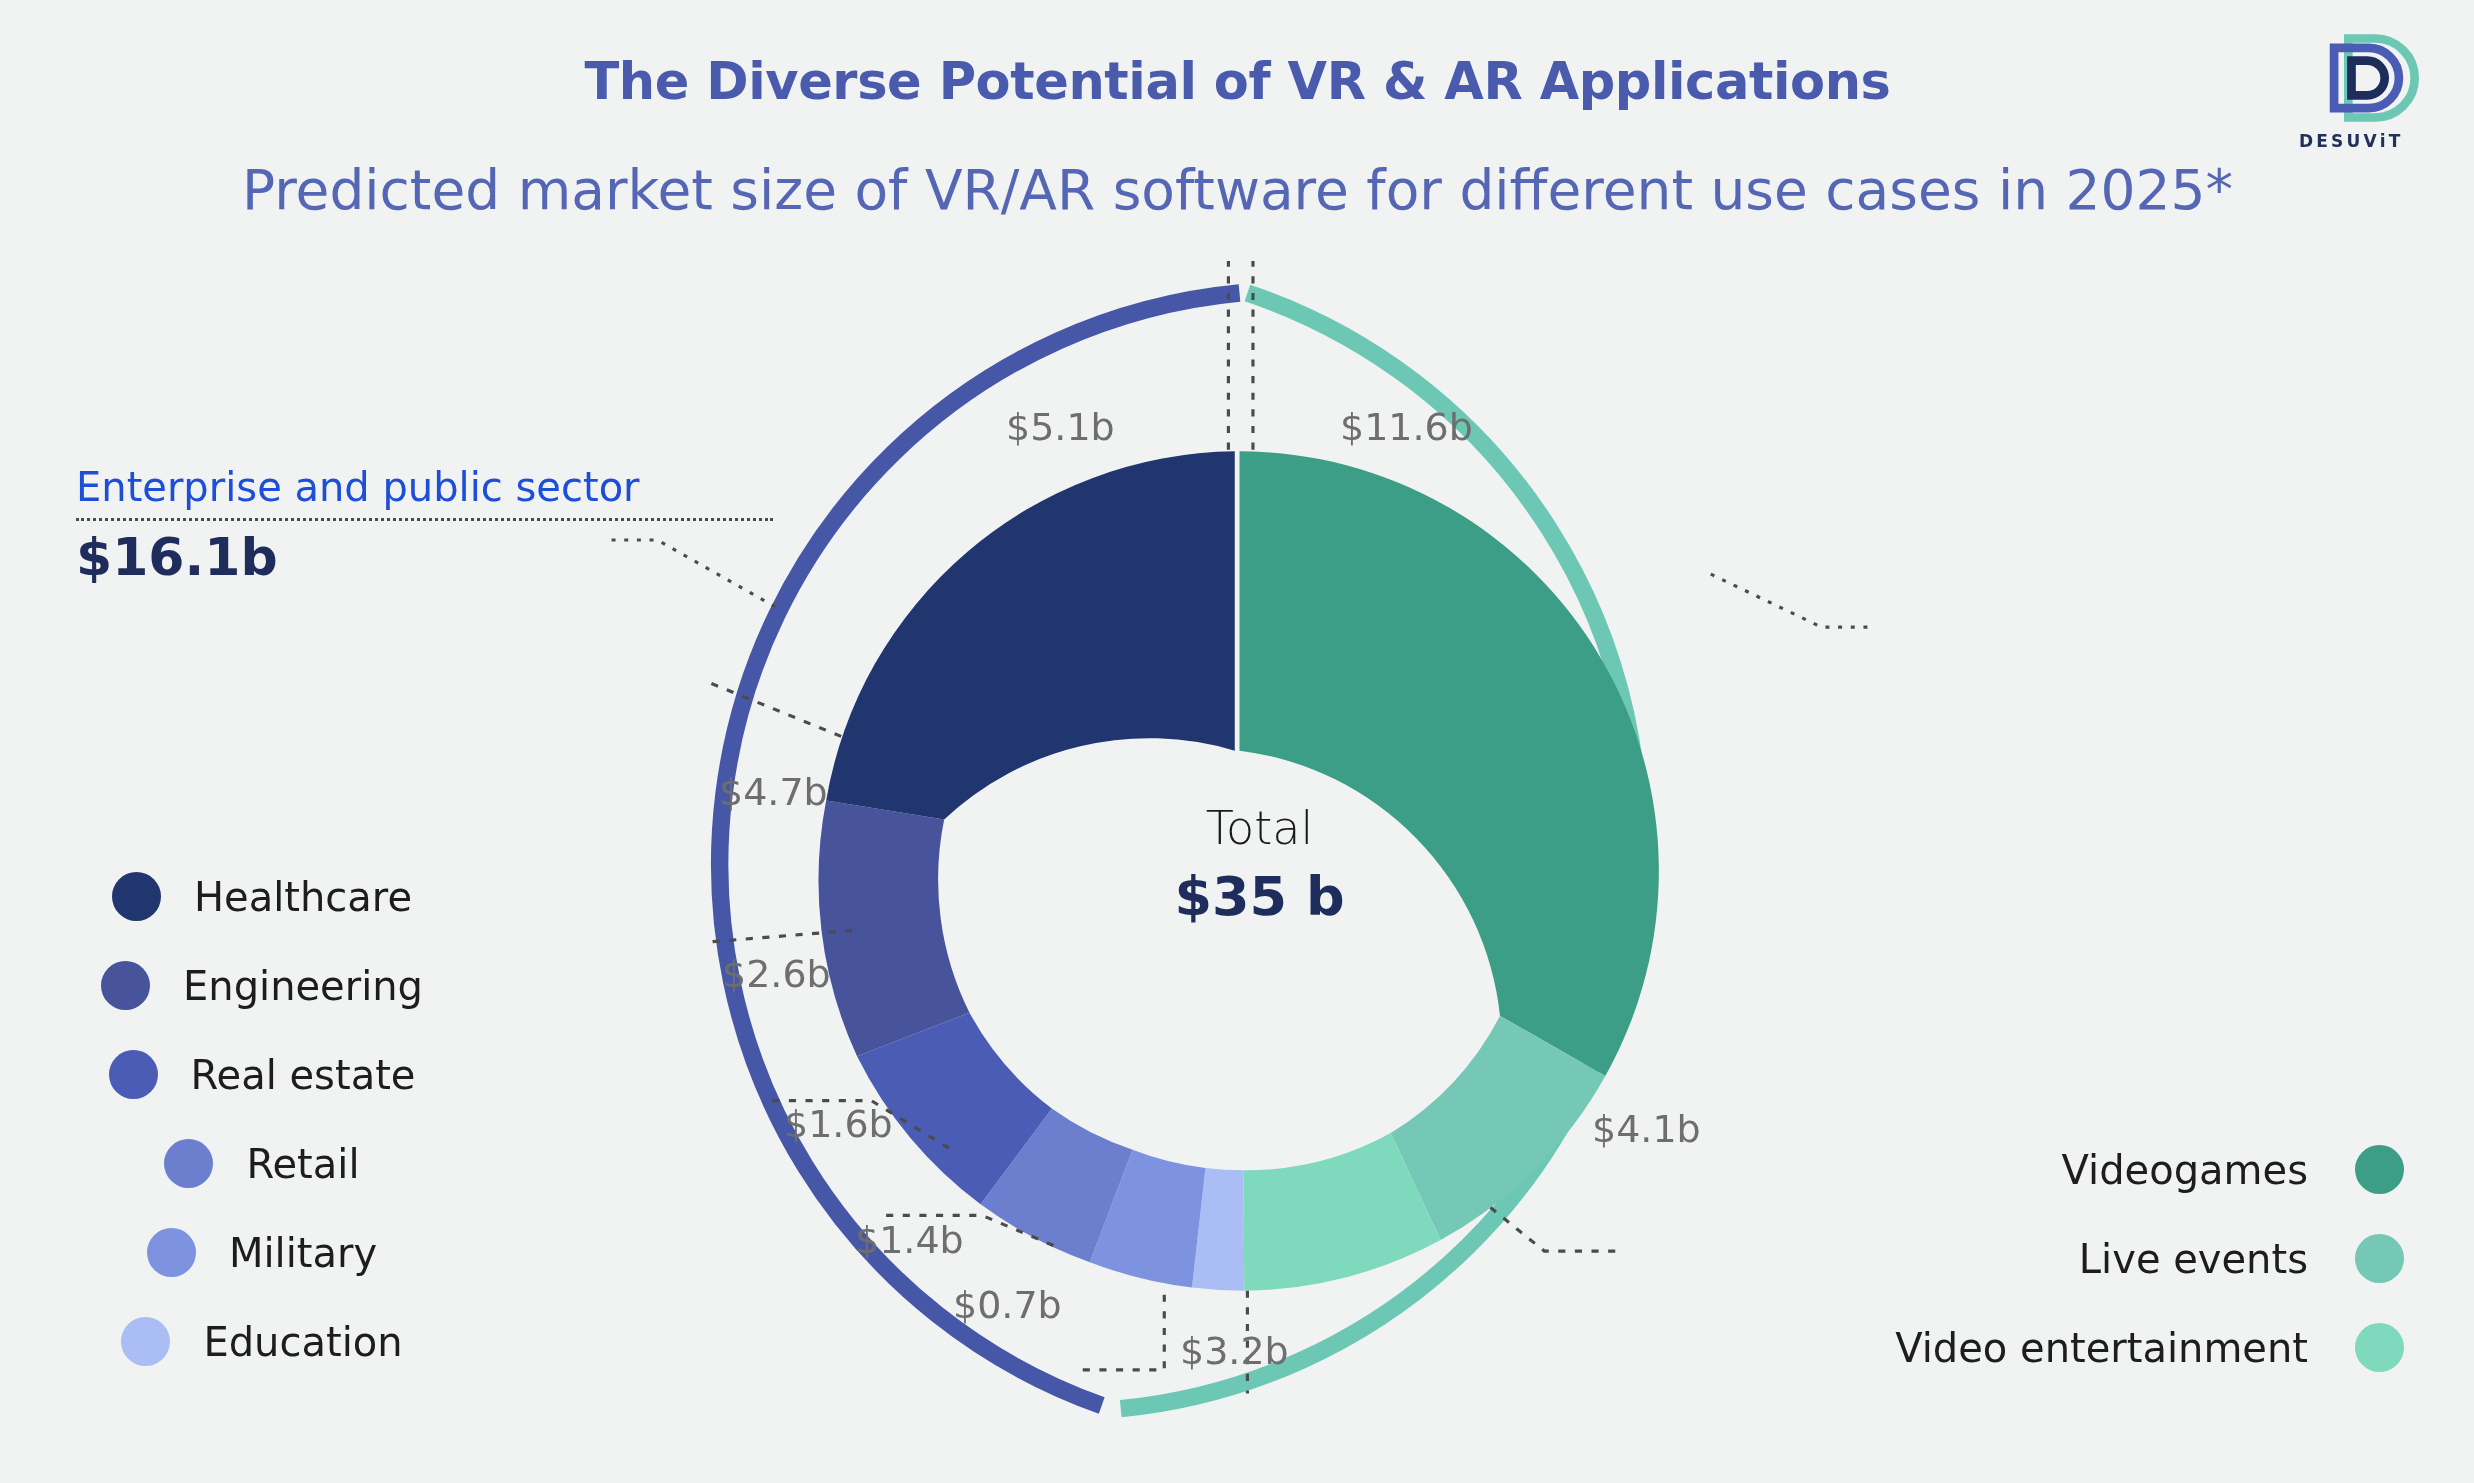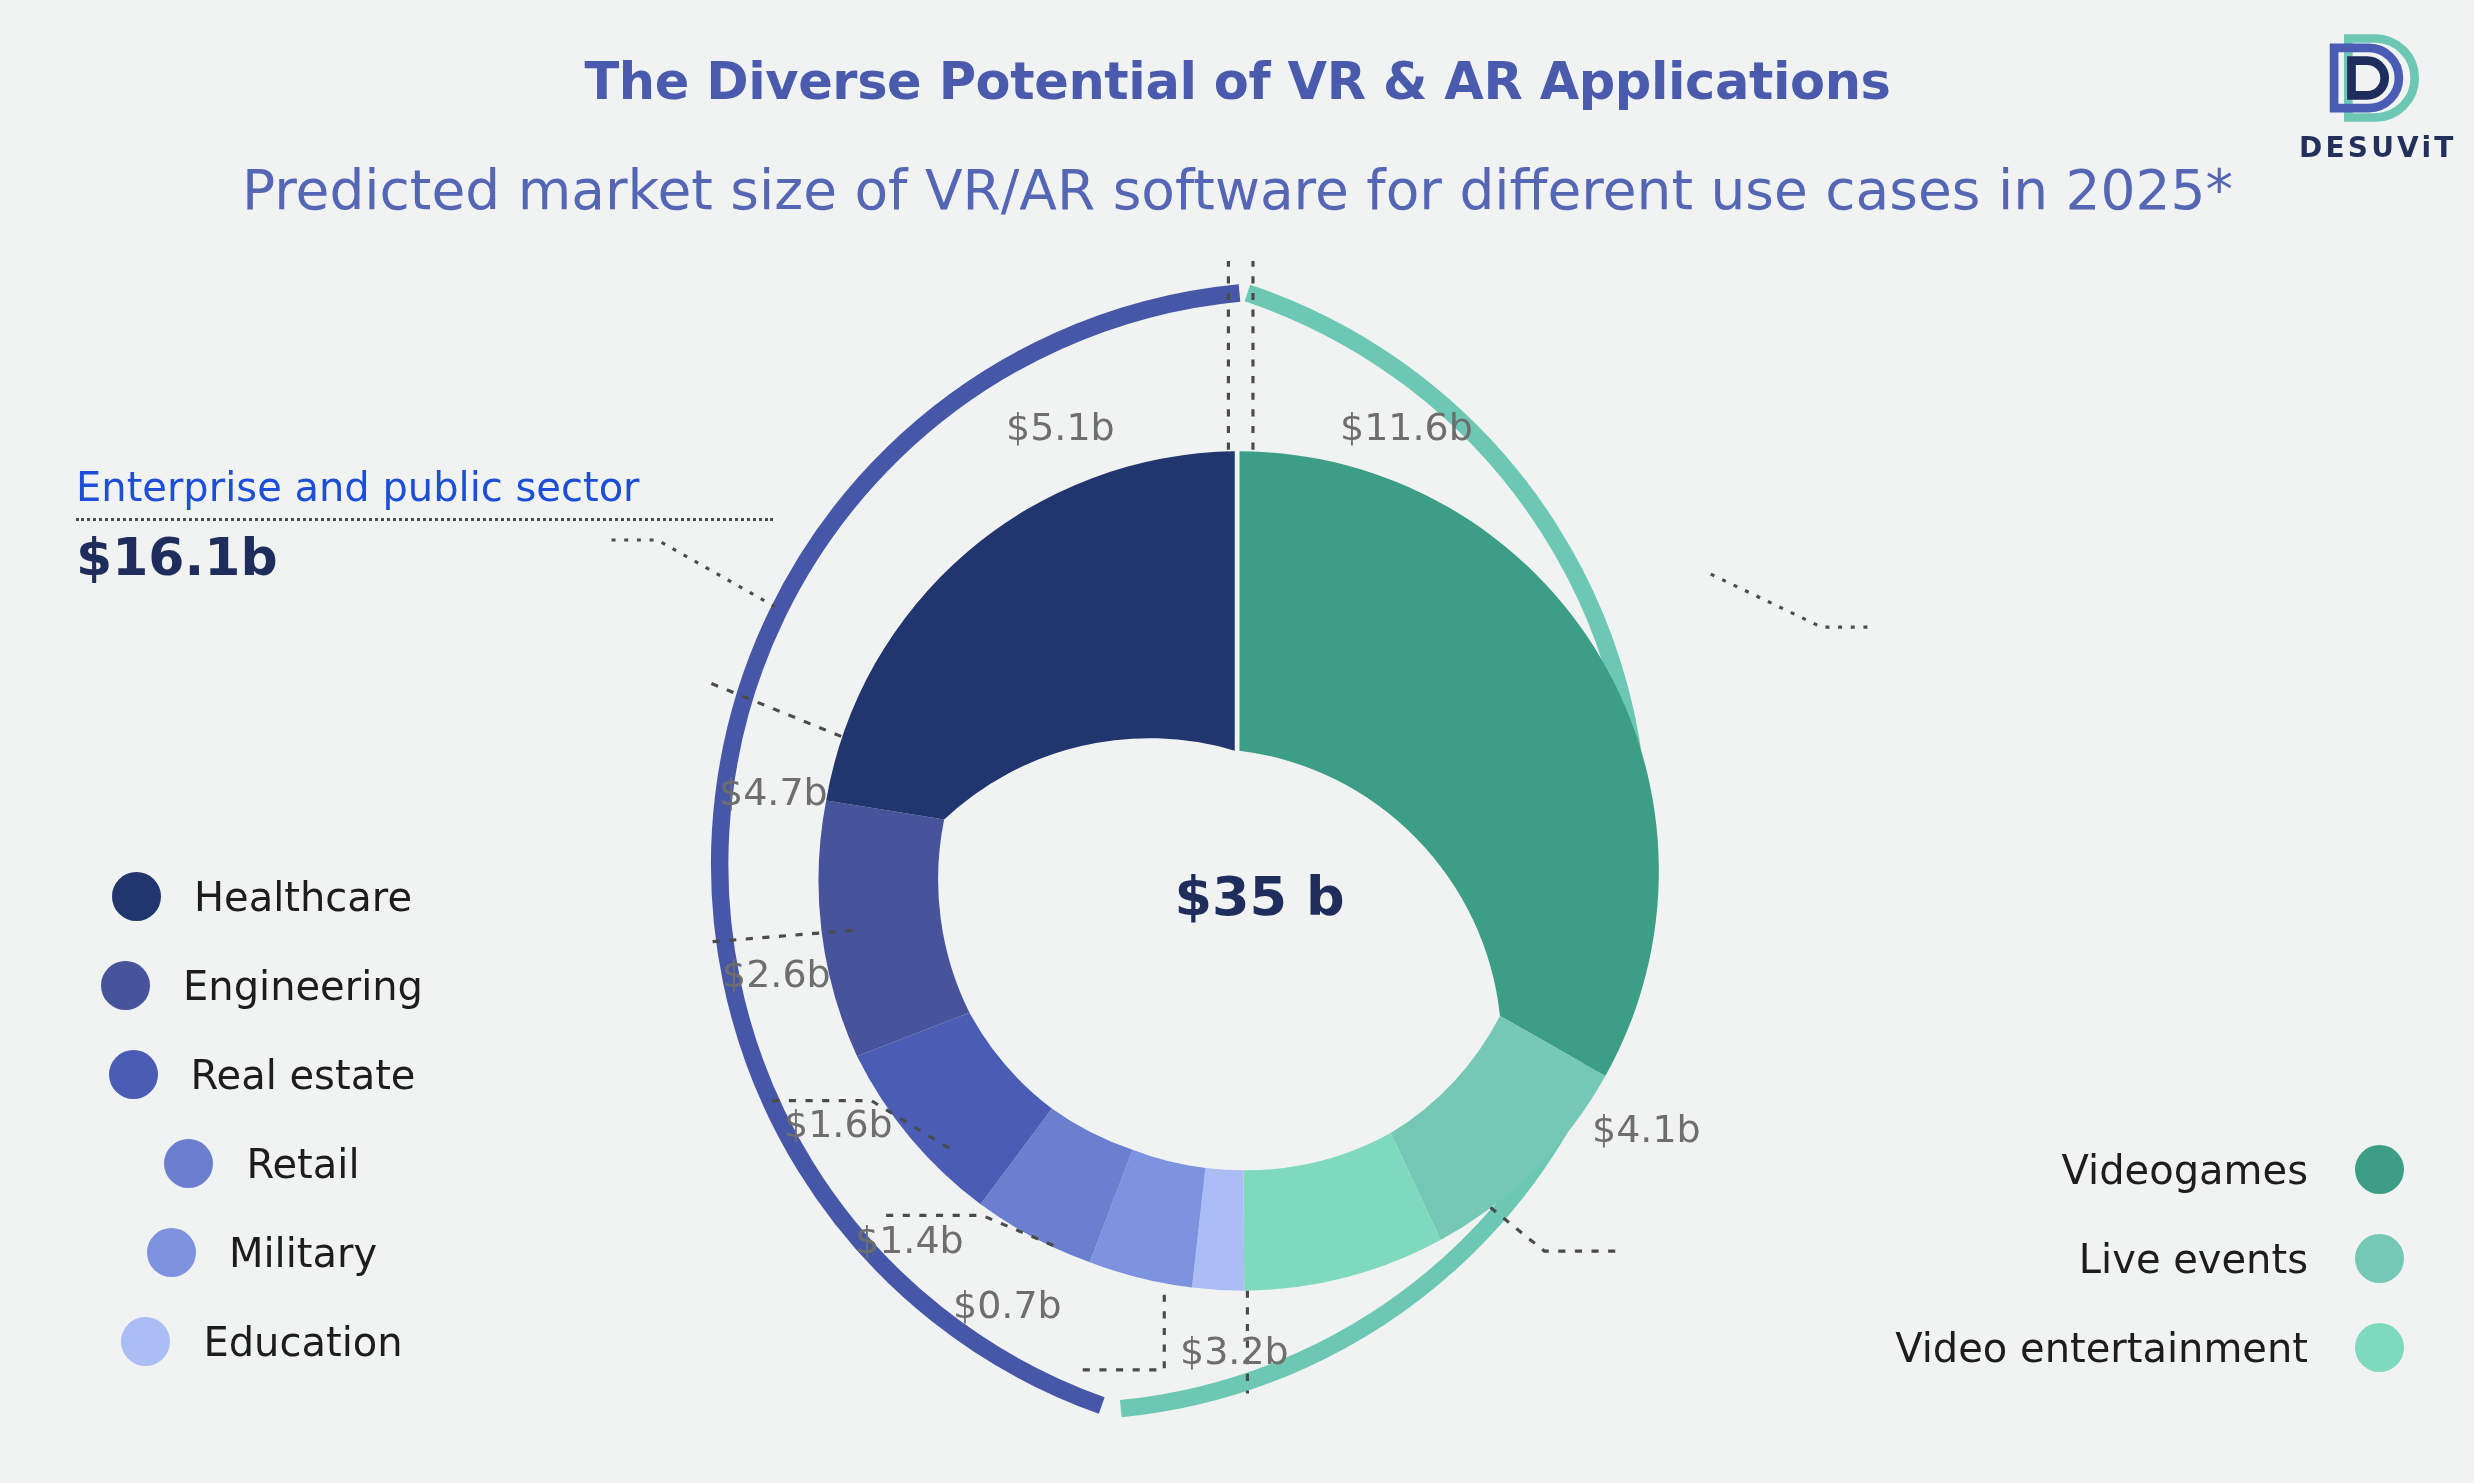--- a/index.html
+++ b/index.html
@@ -21,21 +21,21 @@
     position:absolute;left:0;right:0;top:158px;text-align:center;
     font-size:55px;font-weight:400;color:#5566b5;
     font-family:"DejaVu Sans","Liberation Sans",sans-serif;
   }
 
   
   #logo{position:absolute;right:41px;top:28.5px;width:135px;height:127px;}
   #logo svg{display:block;}
   #logo .wordmark{
     margin-top:4.8px;color:#23305c;
-    font-size:28px;font-weight:700;letter-spacing:3.2px;
+    font-size:17px;font-weight:700;letter-spacing:3.2px;
     font-family:"DejaVu Sans","Liberation Sans",sans-serif;
   }
 
   
   #donut{position:absolute;left:610px;top:261px;width:1259px;height:1220px;}
 
   
   #center-total{
     position:absolute;left:1093px;top:801px;width:333px;text-align:center;
     font-size:46px;color:#1a1a1a;font-weight:300;
@@ -159,20 +159,21 @@
       <path d="M 805 1300 L 805 1430" stroke-dasharray="9 12"></path>
       <path d="M 1112 1195 L 1180 1250 L 1280 1250" stroke-dasharray="9 12"></path>
     </g>
 
     <g fill="none" stroke="#4b4b4b" stroke-width="4">
       <path d="M -190 352 L 60 352 L 215 440" stroke-dasharray="5 11"></path>
       <path d="M 1780 462 L 1530 462 L 1390 395" stroke-dasharray="5 11"></path>
     </g>
   </svg>
 
+  <div id="center-total">Total</div>
   <div id="center-value">$35 b</div>
 
   <div id="callout-enterprise" class="callout">
     <div class="cat">Enterprise and public sector</div>
     <div class="rule"></div>
     <div class="val">$16.1b</div>
   </div>
 
 
   <div class="seglabel" style="left:1006px;top:405px;">$5.1b</div>

